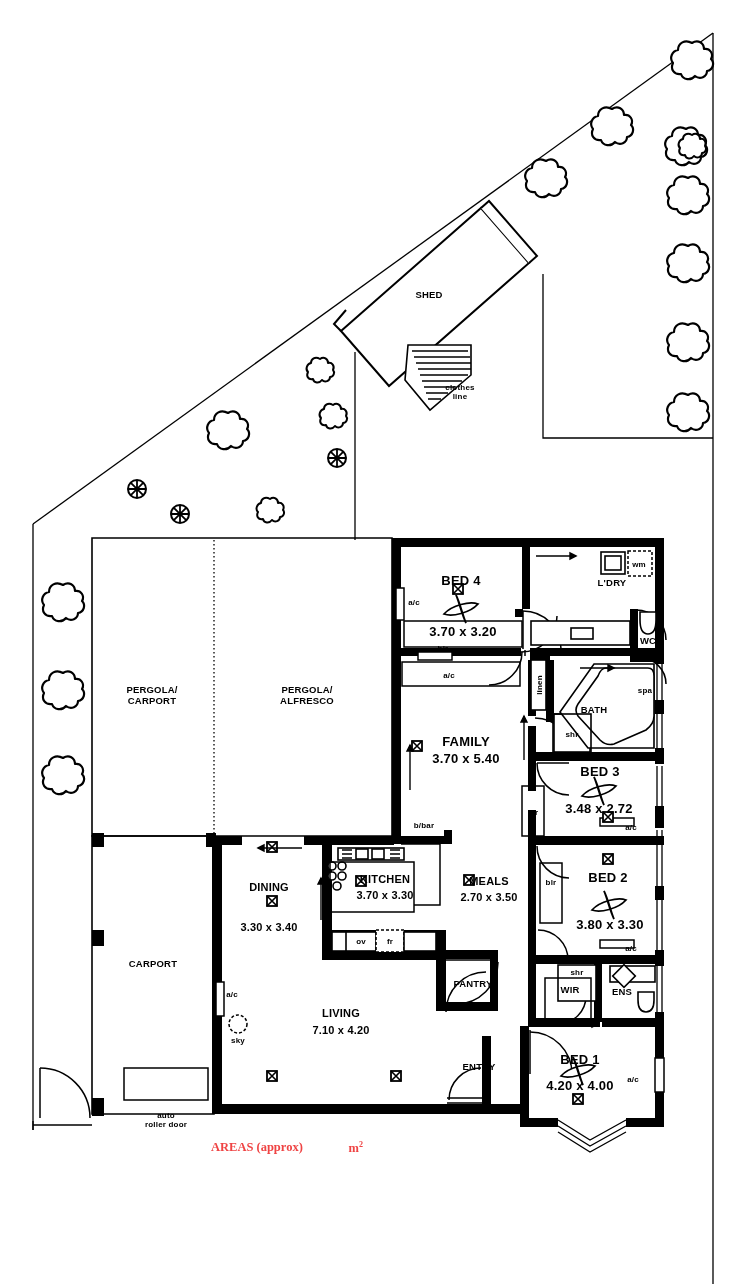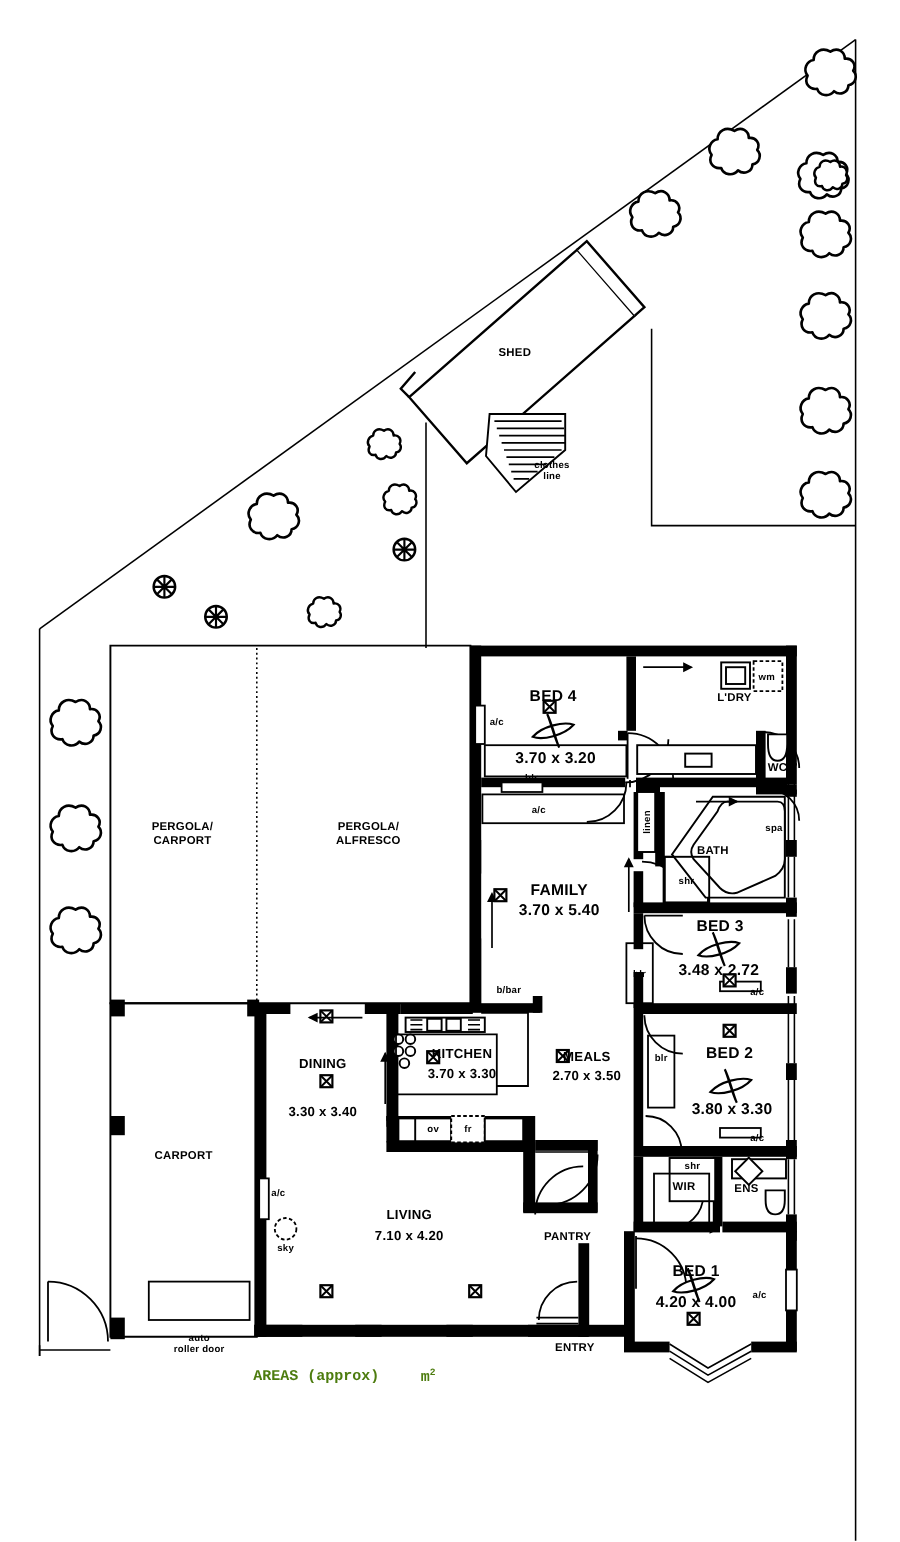--- a/index.html
+++ b/index.html
@@ -42,24 +42,24 @@
   .lbl.tiny   { font-size: 8px; }
   .lbl.mid    { font-size: 11px; }
   .lbl.two    { white-space: pre-line; line-height: 1.15; }
 
   
   #areas-table {
     position: absolute;
     left: 203px;
     top: 1140px;
     width: 182px;
-    font-family: Liberation Mono, monospace;
+    font-family: Liberation Serif, serif;
     font-size: 12.5px;
     font-weight: 700;
-    color: #4d7c0f;
+    color: #ef4444;
   }
   #areas-head {
     display: flex;
     justify-content: space-between;
     padding: 0 4px 2px 8px;
   }
   #areas-head .ah-left { }
   #areas-head .ah-right { padding-right: 18px; }
   .sup { font-size: 8px; vertical-align: super; }
   #areas-body {
@@ -467,21 +467,21 @@
   <div class="lbl tiny two" style="left:460px; top:392px;">clothes
 line</div>
 
   <div class="lbl small two" style="left:152px; top:696px;">PERGOLA/
 CARPORT</div>
   <div class="lbl small two" style="left:307px; top:696px;">PERGOLA/
 ALFRESCO</div>
   <div class="lbl small" style="left:153px; top:963px;">CARPORT</div>
   <div class="lbl tiny two" style="left:166px; top:1120px;">auto
 roller door</div>
-  <div class="lbl small" style="left:479px; top:1123px;">ENTRY</div>
+  <div class="lbl small" style="left:479px; top:1066px;">ENTRY</div>
 
   <div class="lbl room" style="left:461px; top:580px;">BED 4</div>
   <div class="lbl dim" style="left:463px; top:631px;">3.70 x 3.20</div>
 
   <div class="lbl room" style="left:466px; top:741px;">FAMILY</div>
   <div class="lbl dim" style="left:466px; top:758px;">3.70 x 5.40</div>
 
   <div class="lbl room" style="left:600px; top:771px;">BED 3</div>
   <div class="lbl dim" style="left:599px; top:808px;">3.48 x 2.72</div>
 
@@ -502,21 +502,21 @@
 
   <div class="lbl mid" style="left:341px; top:1013px;">LIVING</div>
   <div class="lbl mid" style="left:341px; top:1030px;">7.10 x 4.20</div>
 
   <div class="lbl small" style="left:581px; top:582px;margin-left:31px;">L'DRY</div>
   <div class="lbl small" style="left:648px; top:640px;">WC</div>
   <div class="lbl small" style="left:594px; top:709px;">BATH</div>
   <div class="lbl tiny" style="left:645px; top:690px;text-align:center;">spa</div>
   <div class="lbl small" style="left:622px; top:991px;">ENS</div>
   <div class="lbl small" style="left:570px; top:989px;">WIR</div>
-  <div class="lbl small" style="left:473px; top:983px;margin-top:48px;">PANTRY</div>
+  <div class="lbl small" style="left:473px; top:983px;">PANTRY</div>
 
   <div class="lbl tiny" style="left:639px; top:564px;">wm</div>
   <div class="lbl tiny" style="left:361px; top:941px;">ov</div>
   <div class="lbl tiny" style="left:390px; top:941px;">fr</div>
   <div class="lbl tiny" style="left:539px; top:685px; transform:translate(-50%,-50%) rotate(-90deg);">linen</div>
   <div class="lbl tiny" style="left:572px; top:734px;">shr</div>
   <div class="lbl tiny" style="left:577px; top:972px;">shr</div>
   <div class="lbl tiny" style="left:238px; top:1040px;">sky</div>
   <div class="lbl tiny" style="left:424px; top:825px;">b/bar</div>
 

